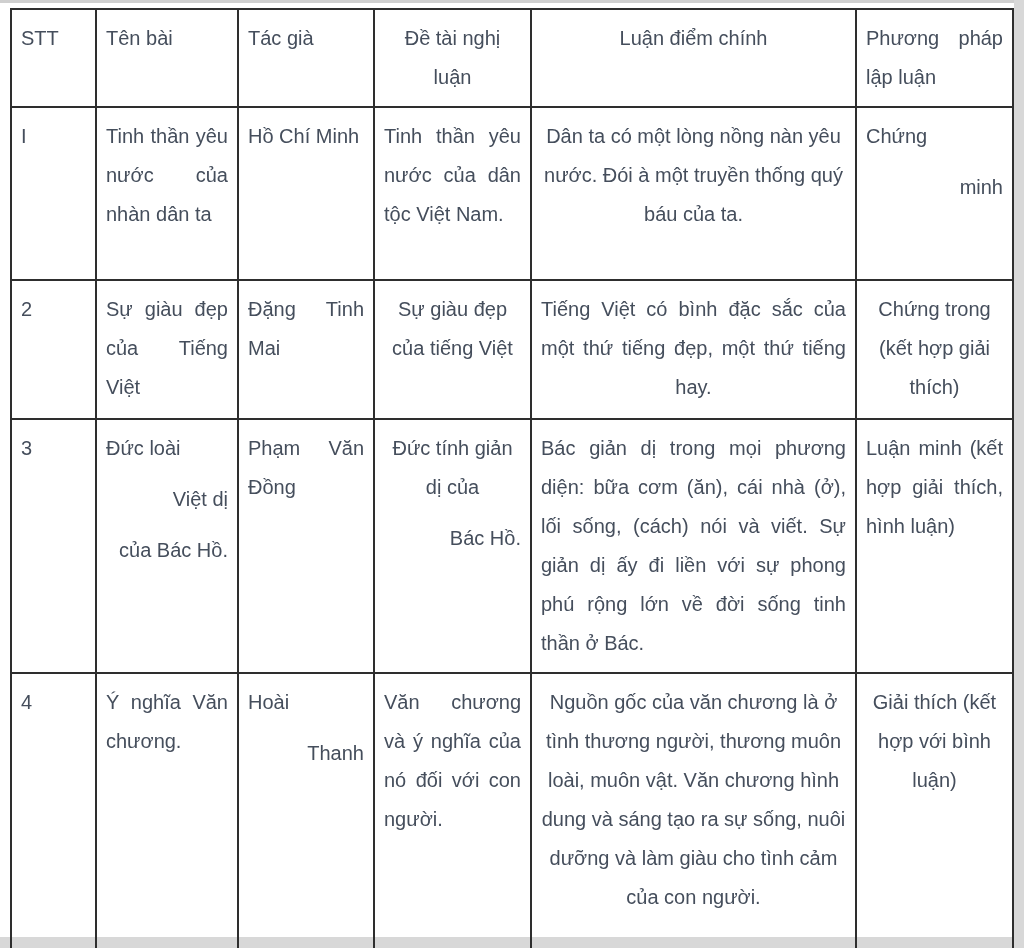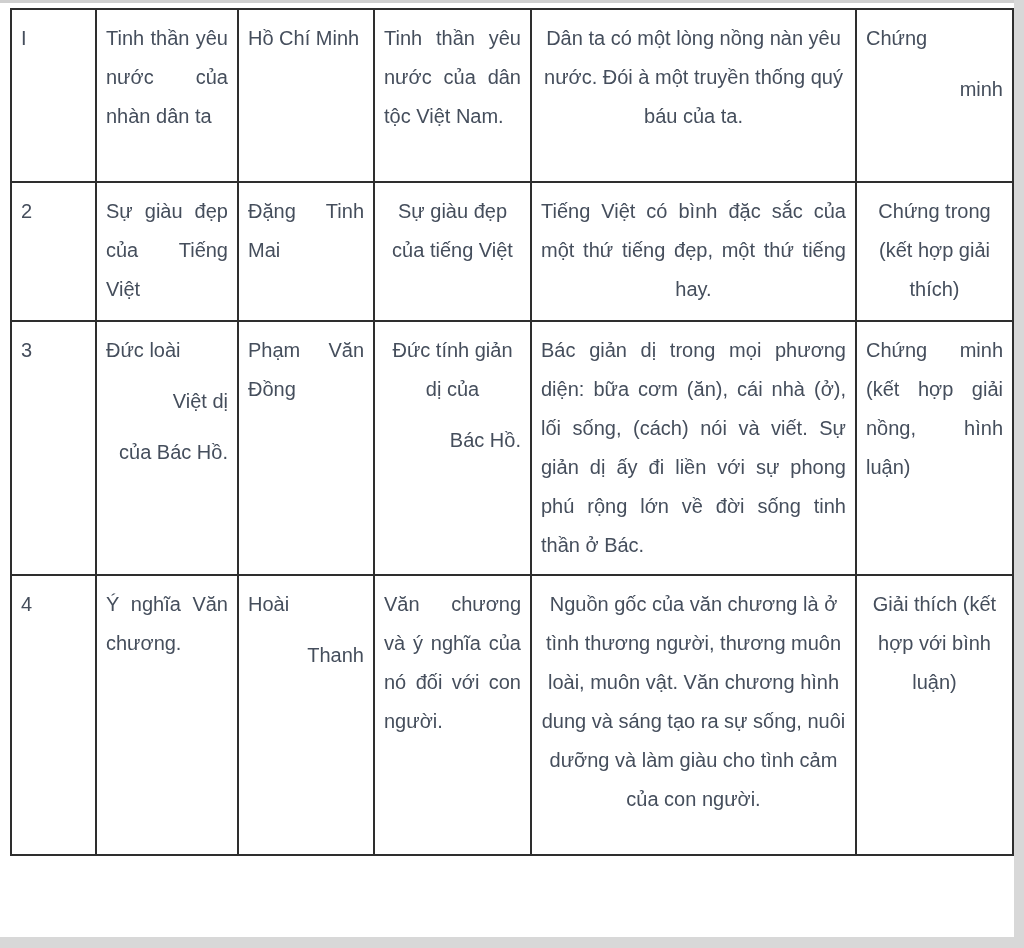--- a/index.html
+++ b/index.html
@@ -41,20 +41,40 @@
 <table class="summary">
   <colgroup>
     <col class="c1">
       <col class="c2">
       <col class="c3">
       <col class="c4">
       <col class="c5">
       <col class="c6">
   </colgroup>
   <tbody>
+    <tr class="h-head">
+      <th class="al">
+          <p>STT</p>
+        </th>
+      <th class="al">
+          <p>Tên bài</p>
+        </th>
+      <th class="al">
+          <p>Tác già</p>
+        </th>
+      <th class="ac">
+          <p>Đề tài nghị luận</p>
+        </th>
+      <th class="ac">
+          <p>Luận điểm chính</p>
+        </th>
+      <th class="aj">
+          <p>Phương pháp lập luận</p>
+        </th>
+    </tr>
 
     <tr class="h-r1">
       <td class="al">
           <p>I</p>
         </td>
       <td class="aj">
           <p>Tinh thần yêu nước của nhàn dân ta</p>
         </td>
       <td class="al">
           <p>Hồ Chí Minh</p>
@@ -105,21 +125,21 @@
           <p>Phạm Văn Đồng</p>
         </td>
       <td class="ac">
         <p>Đức tính giản dị của</p>
         <p>Bác Hồ.</p>
       </td>
       <td class="aj">
           <p>Bác giản dị trong mọi phương diện: bữa cơm (ăn), cái nhà (ở), lối sống, (cách) nói và viết. Sự giản dị ấy đi liền với sự phong phú rộng lớn về đời sống tinh thần ở Bác.</p>
         </td>
       <td class="aj">
-          <p>Chứng minh (kết hợp giải nồng, hình luận)</p>
+          <p>Luận minh (kết hợp giải thích, hình luận)</p>
         </td>
     </tr>
 
     <tr class="h-r4">
       <td class="al">
           <p>4</p>
         </td>
       <td class="aj">
           <p>Ý nghĩa Văn chương.</p>
         </td>

